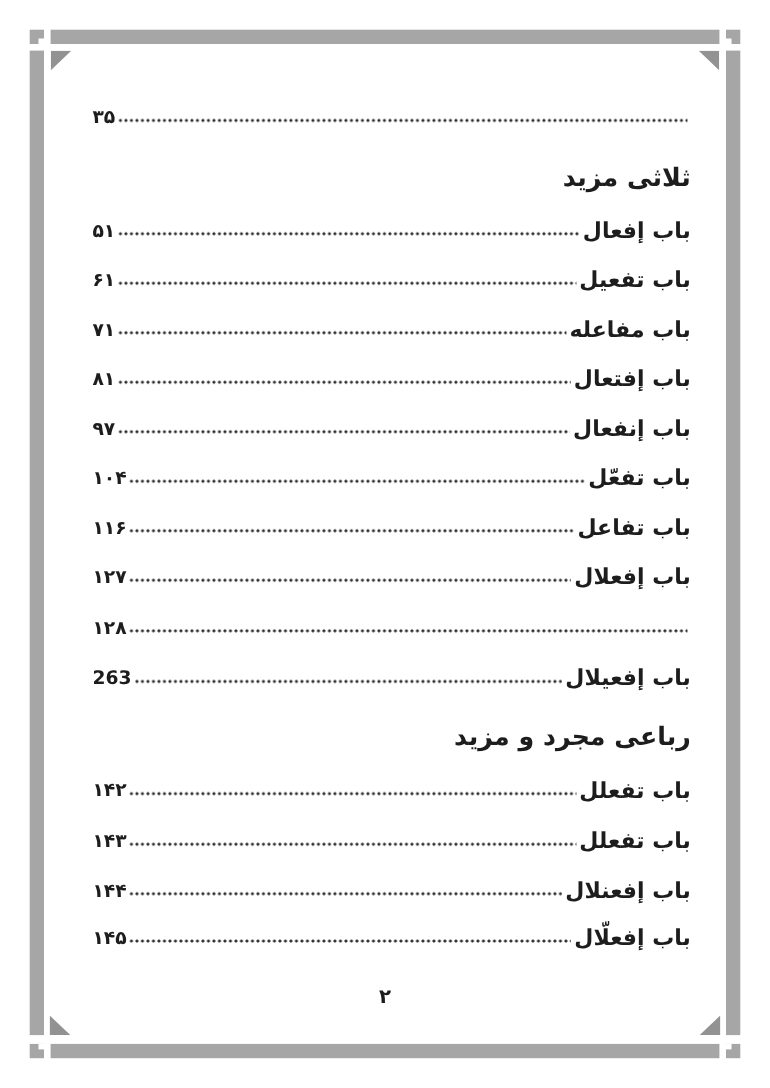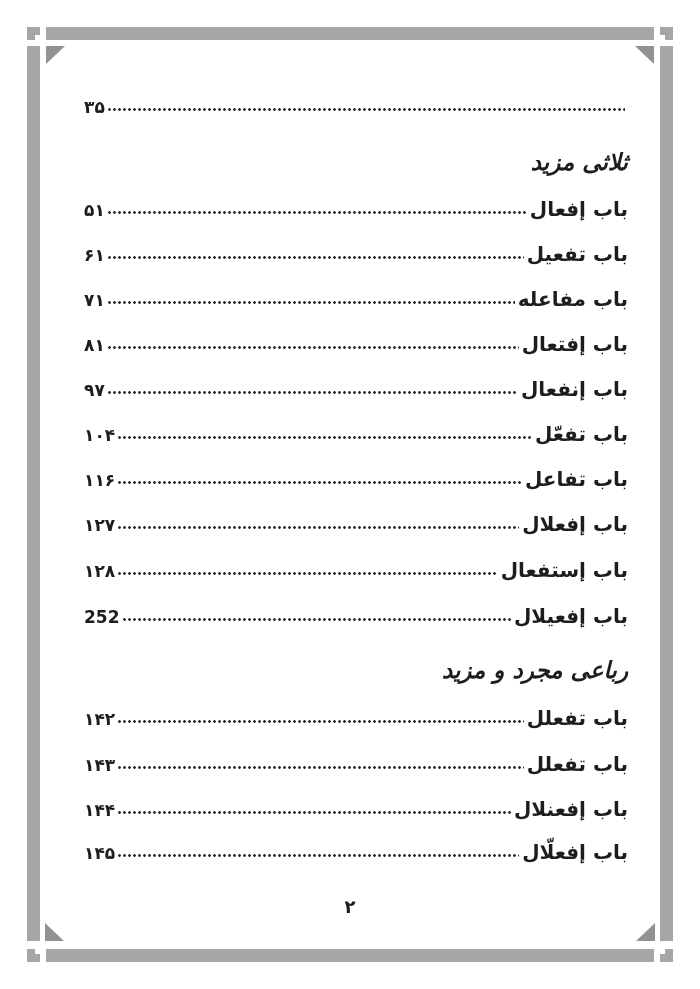--- a/index.html
+++ b/index.html
@@ -78,21 +78,20 @@
     background-position: 0 100%;
   }
   .row .pagenum {
     font-size: 17px;
     white-space: nowrap;
     line-height: 1.2;
   }
   .row.heading {
     height: 34px;
     justify-content: flex-start;
-    font-style: italic;
   }
   .row.heading .label {
     font-size: 23px;
   }
   .folio {
     position: absolute;
     top: 896px;
     left: 0;
     width: 100%;
     text-align: center;
@@ -171,29 +170,28 @@
     <span class="pagenum">۱۱۶</span>
   </div>
 
   <div class="row entry" style="top:505px">
     <span class="label">باب إفعلال</span>
     <span class="leader"></span>
     <span class="pagenum">۱۲۷</span>
   </div>
 
   <div class="row entry" style="top:551px">
-    <span class="label">باب إستفعال</span>
     <span class="leader"></span>
     <span class="pagenum">۱۲۸</span>
   </div>
 
   <div class="row entry" style="top:597px">
     <span class="label">باب إفعیلال</span>
     <span class="leader"></span>
-    <span class="pagenum">252</span>
+    <span class="pagenum">263</span>
   </div>
 
   <div class="row heading" style="top:649px">
     <span class="label">رباعی مجرد و مزید</span>
   </div>
 
   <div class="row entry" style="top:699px">
     <span class="label">باب تفعلل</span>
     <span class="leader"></span>
     <span class="pagenum">۱۴۲</span>

